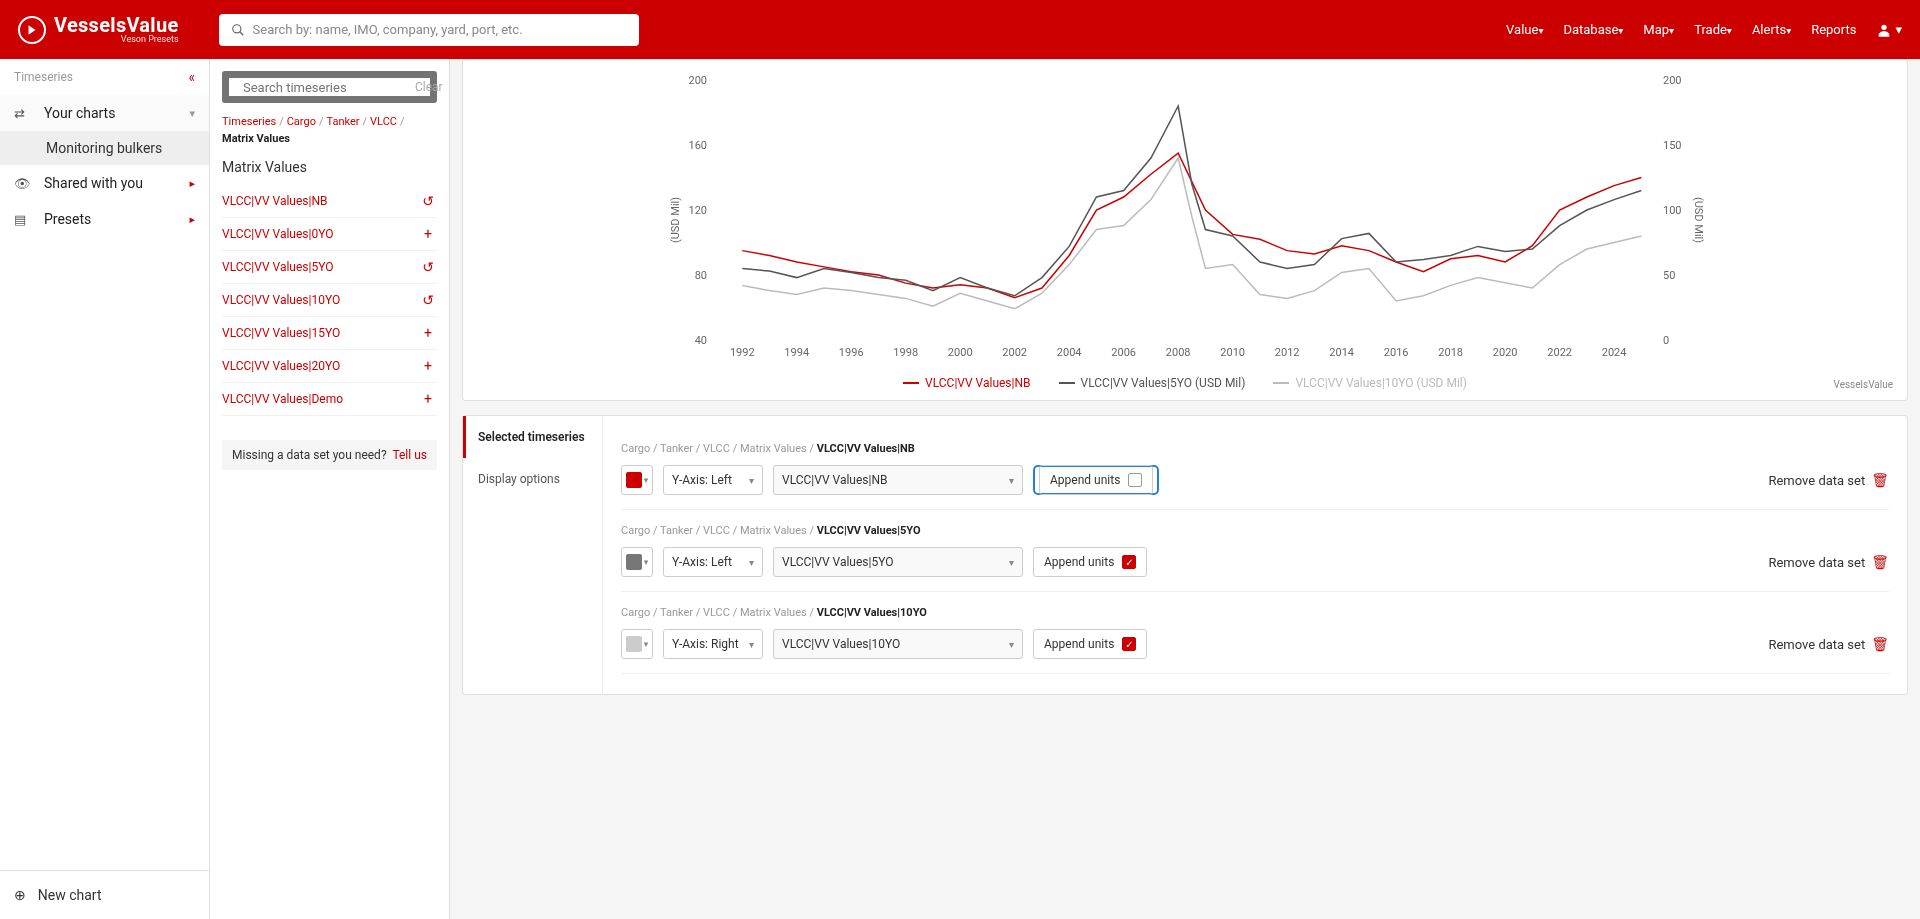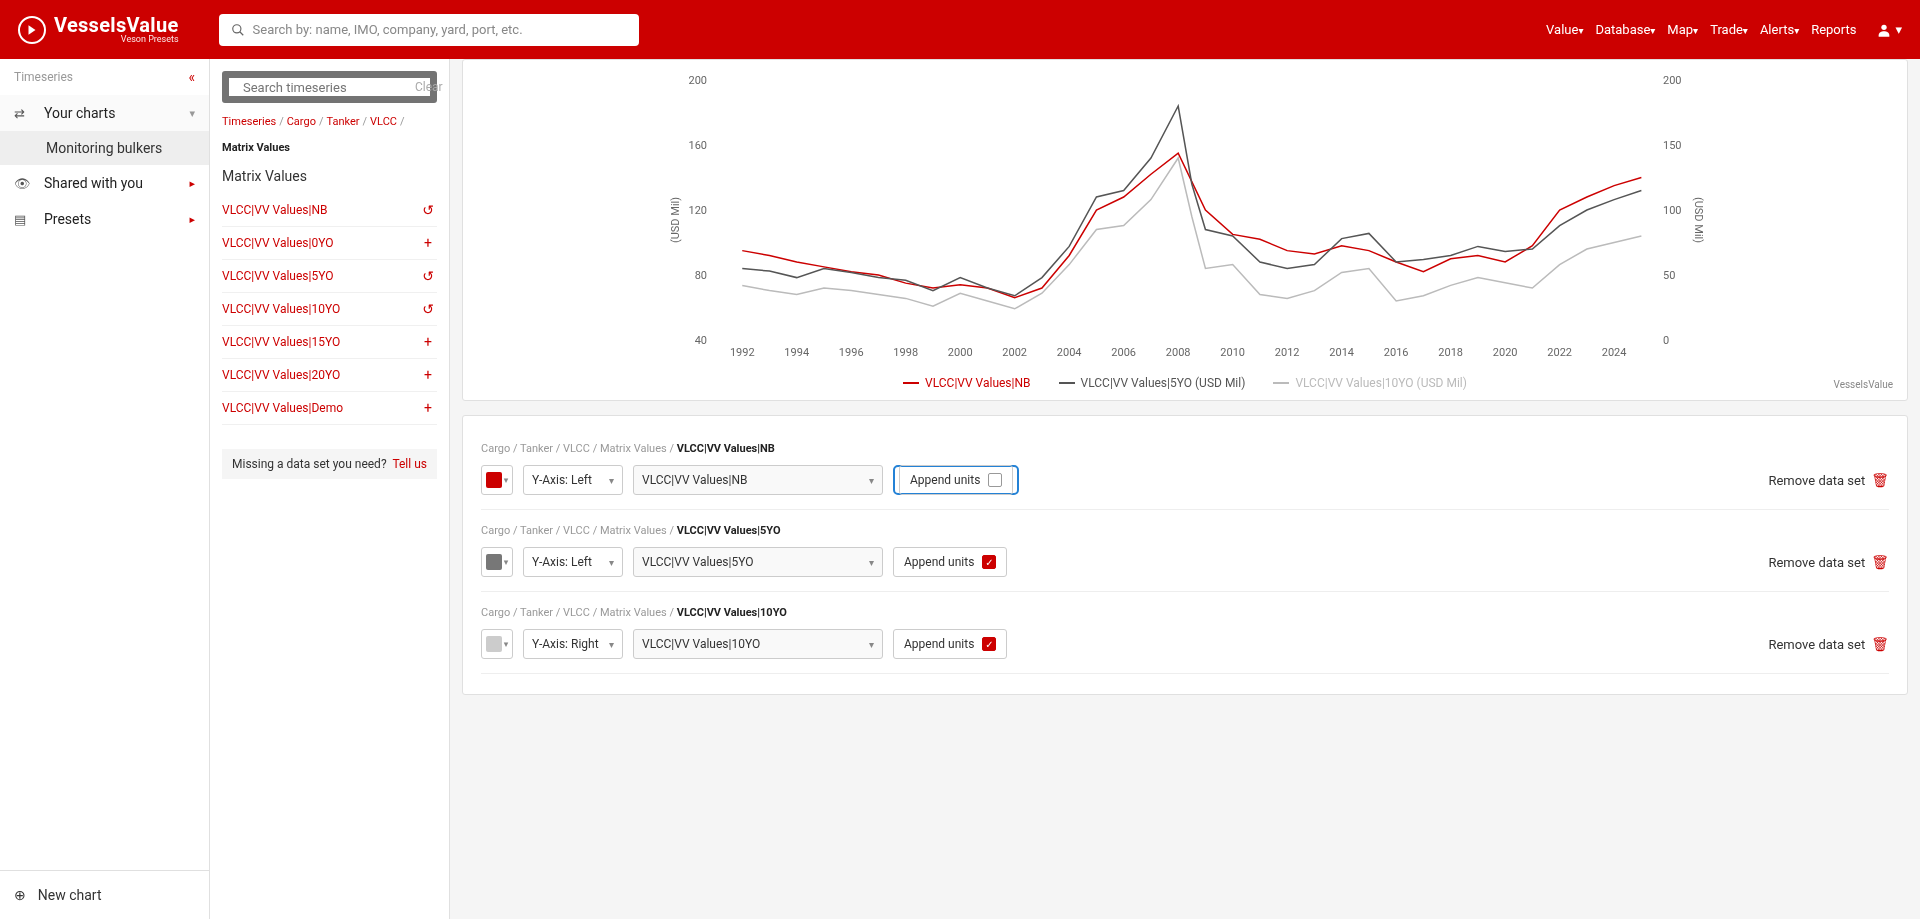--- a/index.html
+++ b/index.html
@@ -9,21 +9,21 @@
 .header { background:#cc0000; height:59px; display:flex; align-items:center; padding:0 18px; color:#fff; }
 .logo { display:flex; align-items:center; gap:8px; margin-right:40px; }
 .logo-circle { width:28px; height:28px; border:2.5px solid #fff; border-radius:50%; display:flex; align-items:center; justify-content:center; }
 .logo-circle svg { width:14px; height:14px; }
 .logo-text { display:flex; flex-direction:column; line-height:1; }
 .logo-brand { font-size:20px; font-weight:700; letter-spacing:0.3px; }
 .logo-sub { font-size:9px; text-align:right; opacity:0.9; }
 .search-bar { background:#fff; border-radius:4px; height:32px; width:420px; display:flex; align-items:center; padding:0 12px; gap:8px; }
 .search-bar input { border:none; outline:none; flex:1; font-size:13px; color:#333; }
 .search-bar input::placeholder { color:#888; }
-.nav { margin-left:auto; display:flex; gap:12px; align-items:center; }
+.nav { margin-left:auto; display:flex; gap:20px; align-items:center; }
 .nav-item { color:#fff; font-size:13px; display:flex; align-items:center; gap:5px; cursor:pointer; }
 .nav-item .caret { font-size:10px; }
 .user-icon { margin-left:20px; display:flex; align-items:center; gap:3px; cursor:pointer; }
 
 
 .body { display:flex; height:calc(100vh - 59px); }
 
 
 .left-nav { width:210px; background:#fff; border-right:1px solid #e0e0e0; display:flex; flex-direction:column; }
 .ln-head { display:flex; align-items:center; justify-content:space-between; padding:10px 14px; font-size:12px; color:#999; }
@@ -35,21 +35,21 @@
 .ln-section .ln-exp { color:#999; font-size:11px; }
 .ln-section .ln-exp.red { color:#cc0000; }
 .ln-sub { padding:9px 14px 9px 46px; font-size:14px; color:#333; background:#eee; cursor:pointer; }
 .ln-footer { margin-top:auto; border-top:1px solid #e0e0e0; padding:16px 14px; display:flex; align-items:center; gap:12px; cursor:pointer; font-size:14px; }
 
 
 .series-panel { width:240px; background:#fff; border-right:1px solid #e0e0e0; padding:12px; overflow-y:auto; }
 .sp-search { border:7px solid #737373; border-radius:3px; height:32px; display:flex; align-items:center; padding:0 8px; gap:6px; margin-bottom:12px; }
 .sp-search input { border:none; outline:none; flex:1; font-size:13px; }
 .sp-search .clear { color:#aaa; font-size:12px; cursor:pointer; }
-.breadcrumb { font-size:11px; margin-bottom:13px; }
+.breadcrumb { font-size:11px; margin-bottom:4px; }
 .breadcrumb a { color:#cc0000; text-decoration:none; }
 .breadcrumb .sep { color:#999; margin:0 3px; }
 .bc-current { font-size:11px; font-weight:700; color:#222; margin-bottom:14px; }
 .sp-title { font-size:14px; color:#333; margin-bottom:10px; }
 .sp-item { display:flex; align-items:center; justify-content:space-between; padding:8px 0; border-bottom:1px solid #f0f0f0; cursor:pointer; }
 .sp-item .name { color:#cc0000; font-size:12px; }
 .sp-item .action { color:#cc0000; font-size:14px; width:18px; text-align:center; }
 .sp-missing { background:#f5f5f5; padding:8px 10px; margin-top:24px; display:flex; justify-content:space-between; font-size:12px; }
 .sp-missing .tell { color:#cc0000; cursor:pointer; }
 
@@ -265,20 +265,24 @@
           </div>
           <div class="legend-item">
             <span class="legend-sw" style="background:#bbb"></span>
             <span style="color:#bbb">VLCC|VV Values|10YO (USD Mil)</span>
           </div>
         </div>
       <div class="credit">VesselsValue</div>
     </div>
 
     <div class="settings-card">
+      <div class="settings-tabs">
+        <div class="settings-tab active">Selected timeseries</div>
+        <div class="settings-tab">Display options</div>
+      </div>
       <div class="settings-body" id="ds-body">
           <div class="ds-block">
             <div class="ds-bc">Cargo / Tanker / VLCC / Matrix Values / <strong>VLCC|VV Values|NB</strong></div>
             <div class="ds-row">
               <div class="color-chip">
                 <span class="chip-inner" style="background:#cc0000"></span>
                 <span class="chip-caret">▾</span>
               </div>
               <div class="sel axis">
                 <span>Y-Axis: Left</span>

